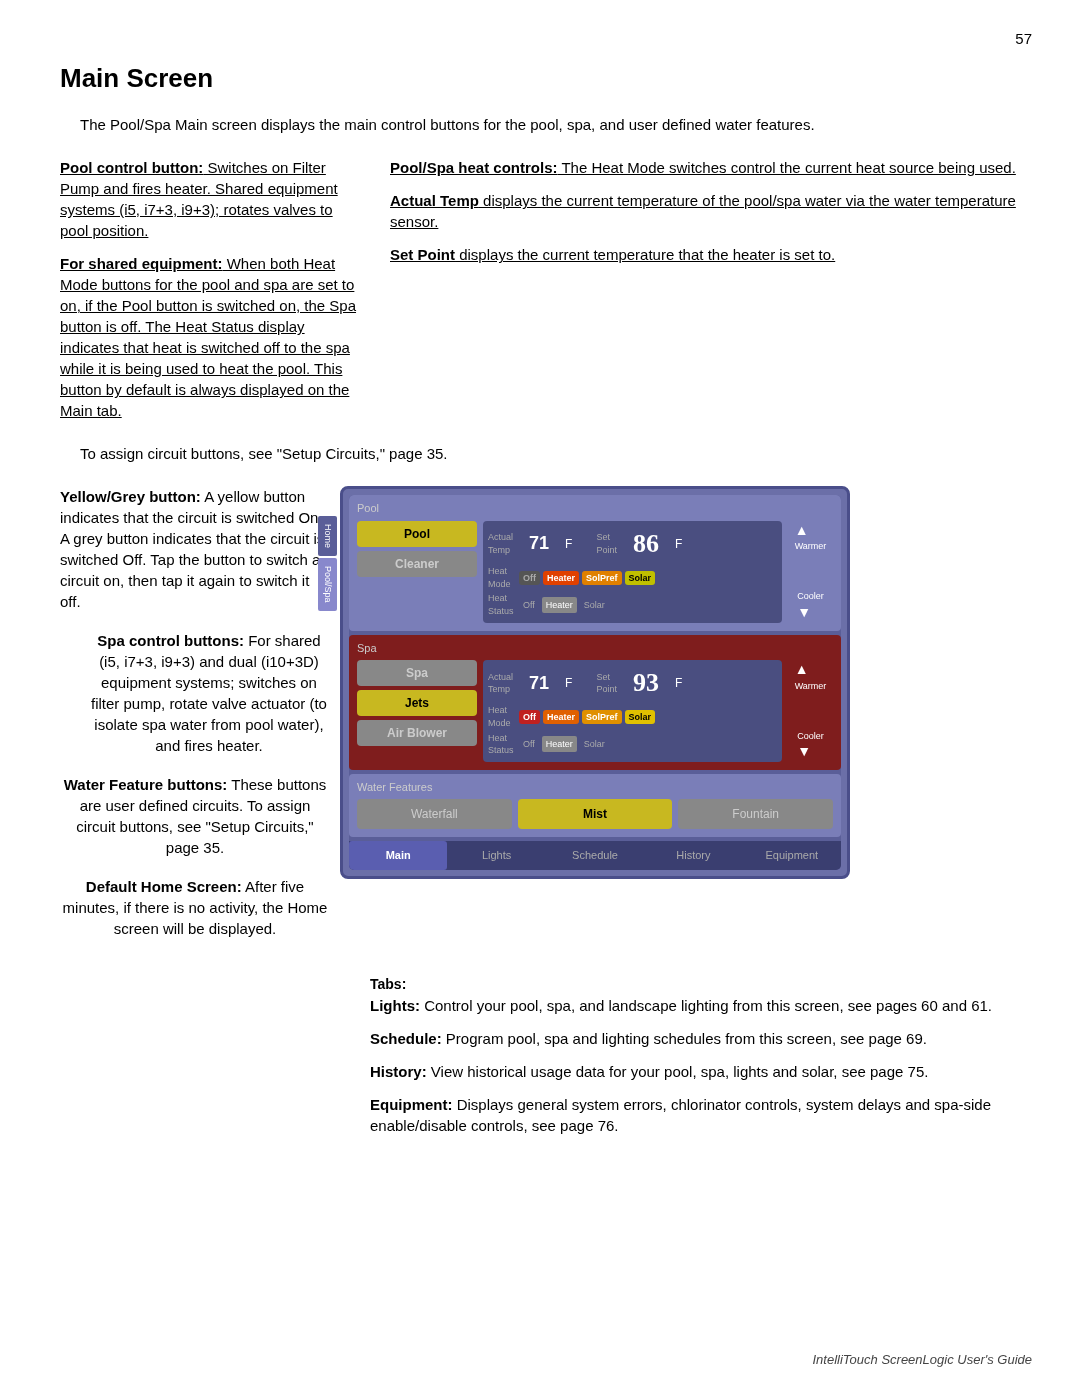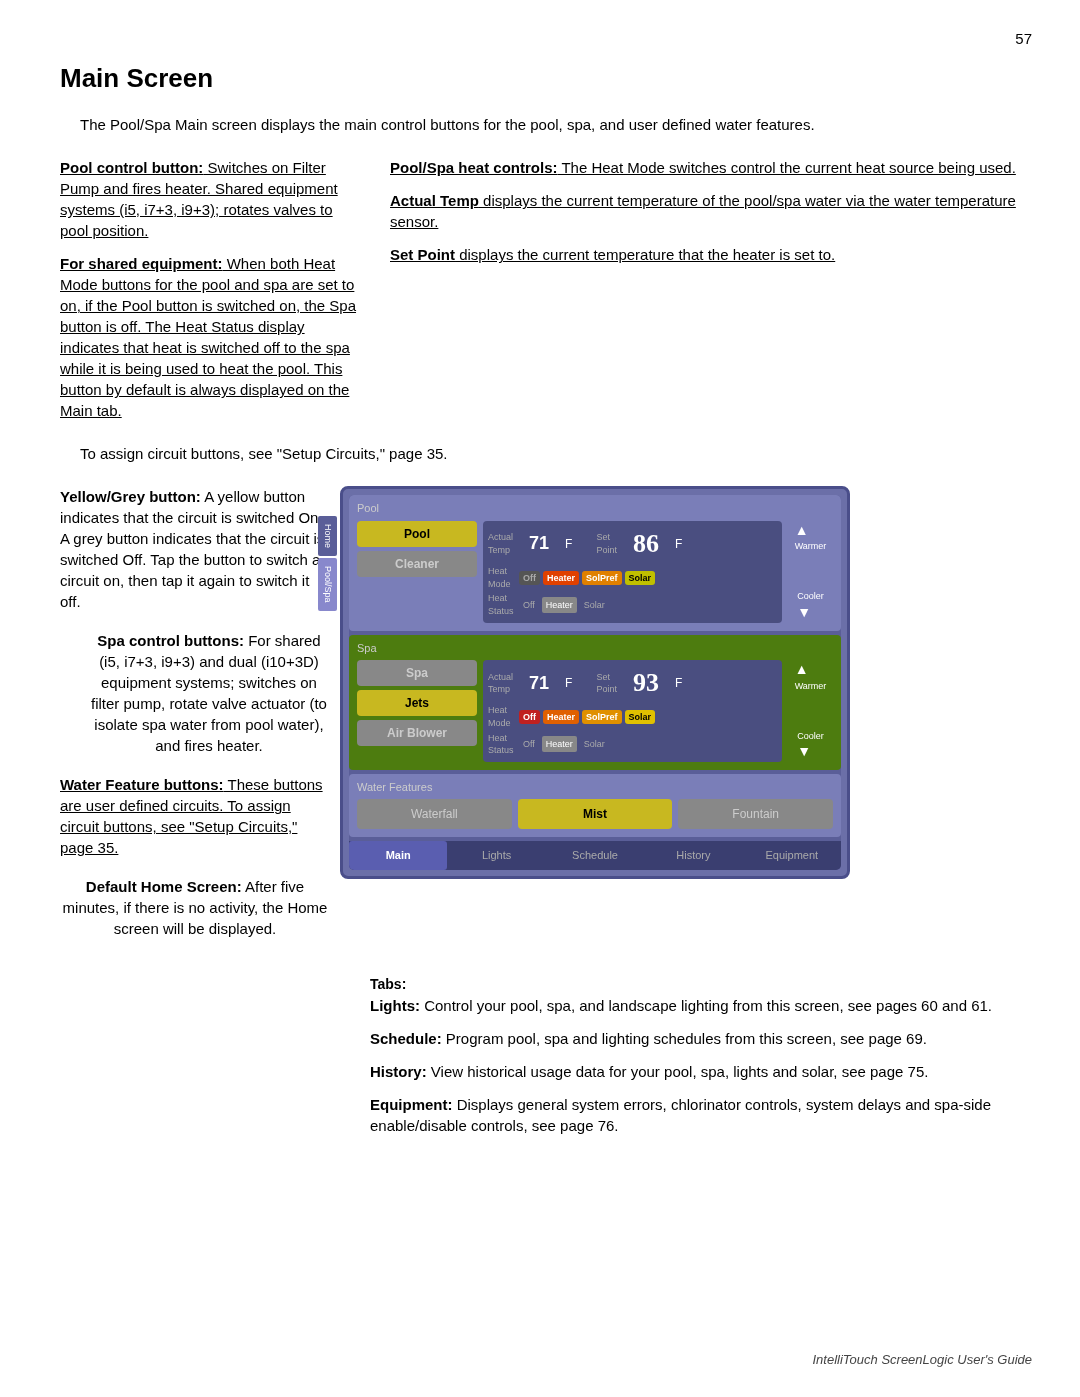--- a/index.html
+++ b/index.html
@@ -175,21 +175,21 @@
       display: flex;
       flex-direction: column;
       align-items: center;
       justify-content: space-between;
       width: 45px;
     }
     .wc-arrow-up { color: #fff; font-size: 14px; }
     .wc-arrow-down { color: #fff; font-size: 14px; }
     
     .spa-section {
-      background: #4d7c0f;
+      background: #7f1d1d;
       padding: 6px 8px 8px 8px;
       margin-bottom: 4px;
       border-radius: 4px;
     }
     
     .wf-section {
       background: #7a7eb8;
       padding: 6px 8px 8px 8px;
       margin-bottom: 4px;
       border-radius: 4px;
@@ -335,21 +335,21 @@
         <div class="para">
           <span class="bold">Yellow/Grey button:</span><span> A yellow button indicates that the circuit is switched On. A grey button indicates that the circuit is switched Off. Tap the button to switch a circuit on, then tap it again to switch it off.</span>
         </div>
       </div>
       <div class="ann-block">
         <div class="para" style="text-align:center;margin-left:28px;">
           <span class="bold">Spa control buttons:</span><span> For shared (i5, i7+3, i9+3) and dual (i10+3D) equipment systems; switches on filter pump, rotate valve actuator (to isolate spa water from pool water), and fires heater.</span>
         </div>
       </div>
       <div class="ann-block">
-        <div class="para" style="text-decoration:underline;">
+        <div class="para" style="text-align:center;">
           <span class="bold">Water Feature buttons:</span><span> These buttons are user defined circuits. To assign circuit buttons, see "Setup Circuits," page 35.</span>
         </div>
       </div>
       <div class="ann-block">
         <div class="para" style="text-align:center;">
           <span class="bold">Default Home Screen:</span><span> After five minutes, if there is no activity, the Home screen will be displayed.</span>
         </div>
       </div>
     </div>
 

